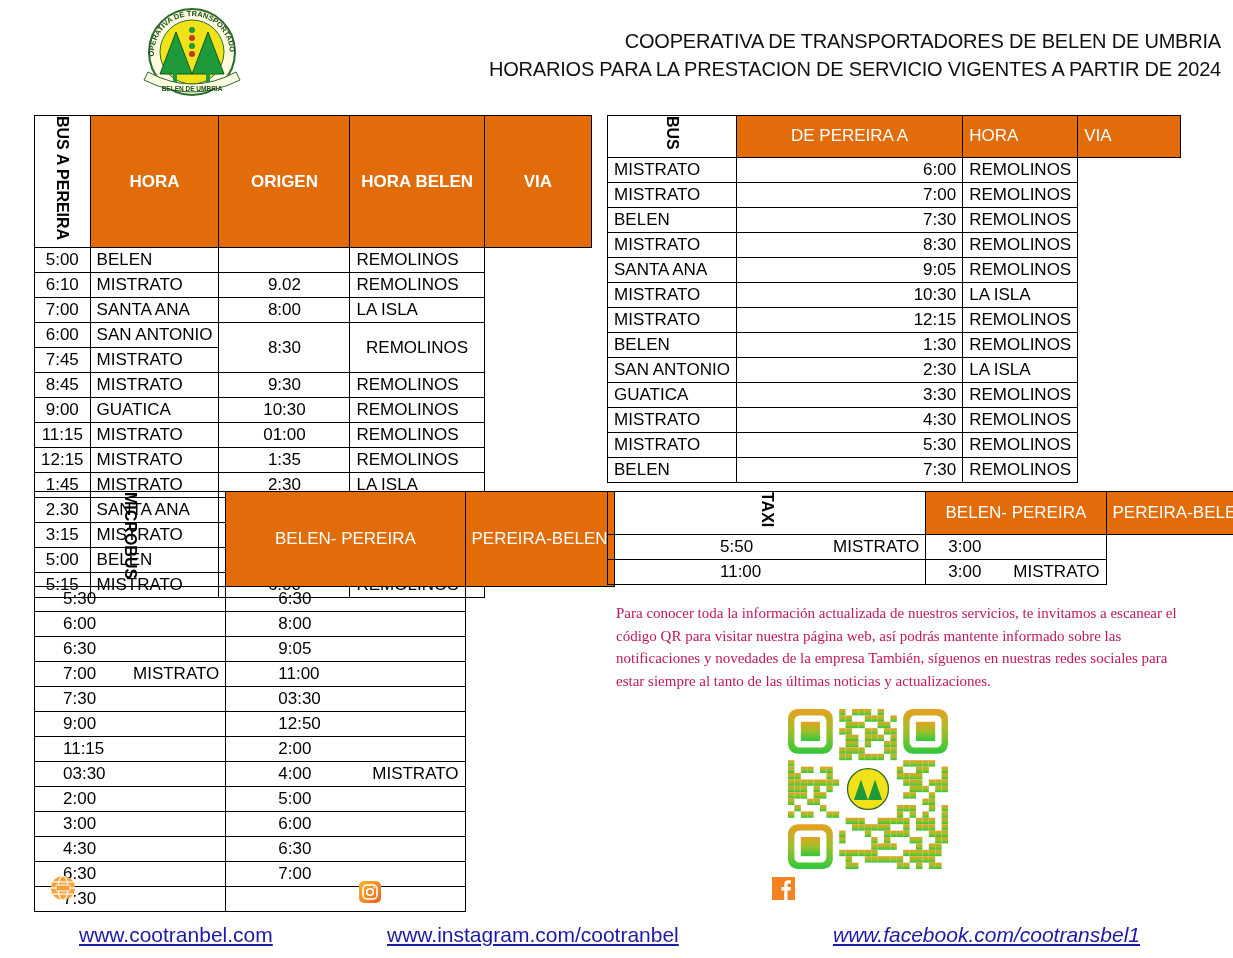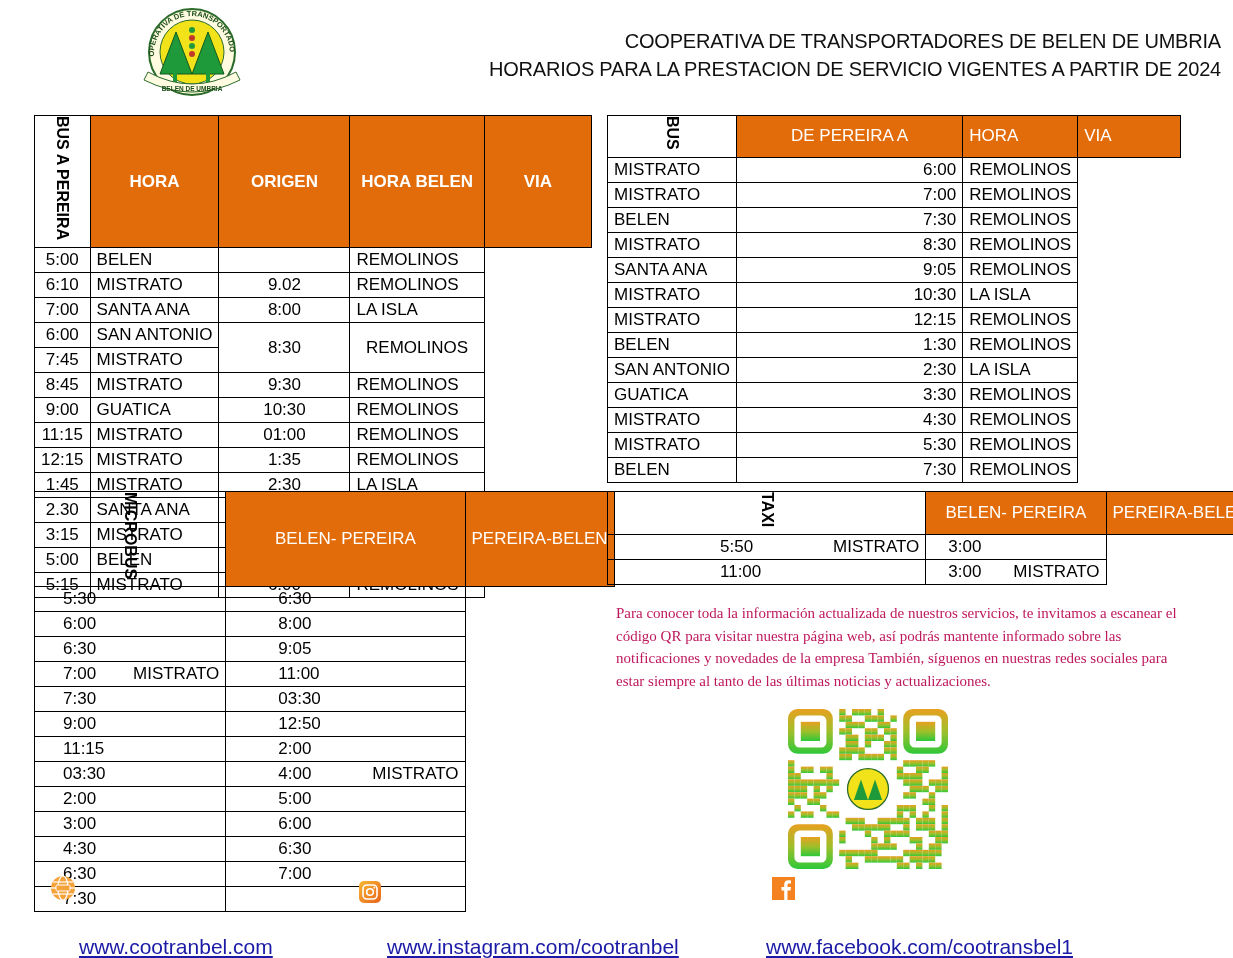--- a/index.html
+++ b/index.html
@@ -27,24 +27,24 @@
   #tbl-taxi { left:607px; top:491px; width:574px; }
 
   #info { left:616px; top:602px; width:566px; font-family:"Liberation Serif", serif; font-size:15px; line-height:22.5px; color:#be185d; }
   #qr { left:788px; top:709px; width:160px; height:160px; }
 
   .icon { width:26px; height:26px; }
   #web-icon { left:50px; top:875px; }
   #ig-icon { left:358px; top:880px; }
   #fb-icon { left:772px; top:877px; }
 
-  .link { font-size:21px; color:#1a1aa6; text-decoration:underline; white-space:nowrap;margin-top:12px; }
+  .link { font-size:21px; color:#1a1aa6; text-decoration:underline; white-space:nowrap; }
   #link-web { left:79px; top:923px; }
   #link-ig { left:387px; top:923px; }
-  #link-fb { left:766px; top:923px; }
+  #link-fb { left:833px; top:923px;font-style:italic; }
 </style>
 </head>
 <body>
 
 <div id="logo" class="abs">
   <svg width="105" height="92" viewBox="0 0 105 92">
     <defs>
         <path id="arcTop" d="M14,48 A38,38 0 0,1 90,48"></path>
       </defs>
     <circle cx="52" cy="46" r="43" fill="#fffbe0" stroke="#2a6b2a" stroke-width="2"></circle>

